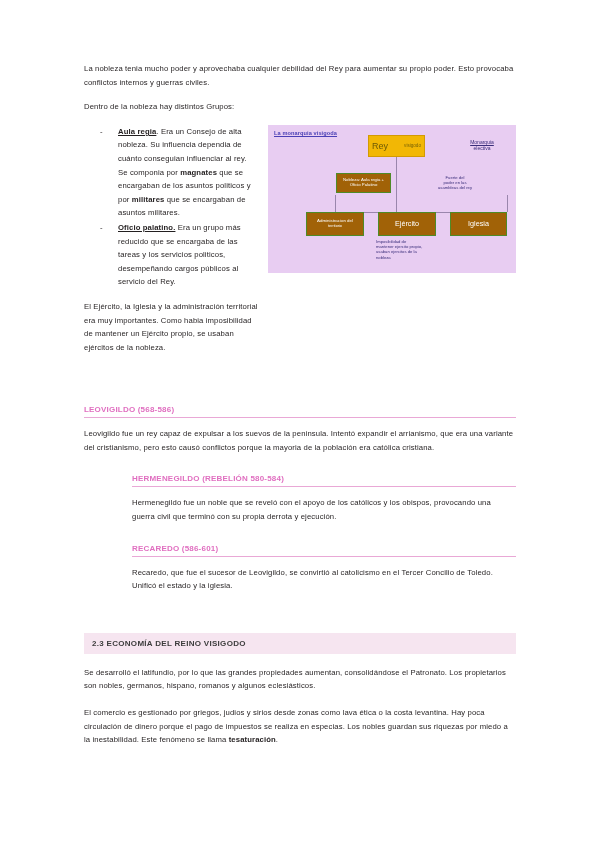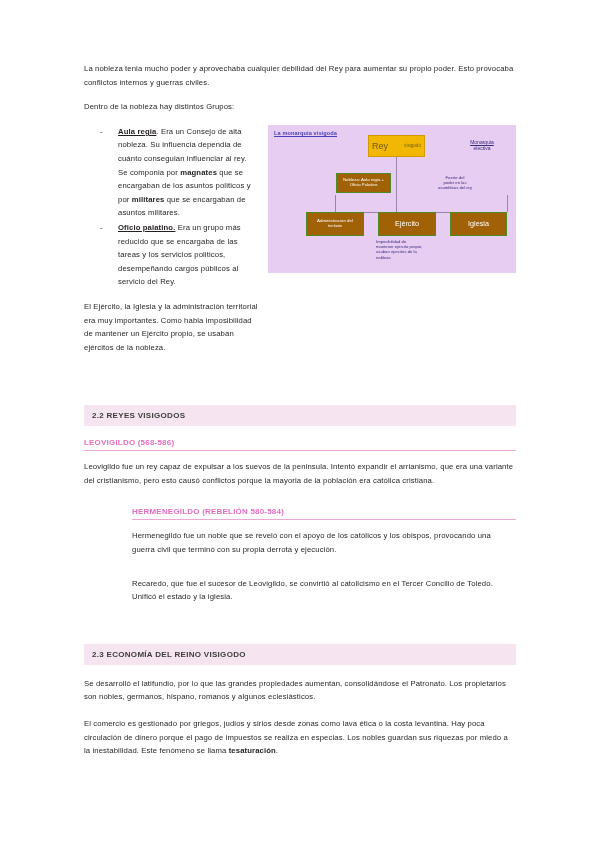--- a/index.html
+++ b/index.html
@@ -215,33 +215,33 @@
           <span class="dash">-</span><span class="u-bold">Oficio palatino.</span><span> Era un grupo más reducido que se encargaba de las tareas y los servicios politicos, desempeñando cargos públicos al servicio del Rey.</span>
         </li>
       </ul>
 
       <p class="para" style="width:176px; margin-top:11px;">El Ejército, la Iglesia y la administración territorial era muy importantes. Como habia imposibilidad de mantener un Ejército propio, se usaban ejércitos de la nobleza.</p>
 
       <div class="clearer"></div>
     </div>
 
     <div class="gap-big">
-      <div class="sec-band">2.2 REYES VISIGODOS</div>
 
       <div>
         <div class="subhead">LEOVIGILDO (568-586)</div>
         <p class="para">Leovigildo fue un rey capaz de expulsar a los suevos de la peninsula. Intentó expandir el arrianismo, que era una variante del cristianismo, pero esto causó conflictos porque la mayoria de la población era católica cristiana.</p>
       </div>
 
       <div class="gap-top">
         <div class="subhead">HERMENEGILDO (REBELIÓN 580-584)</div>
         <p class="para">Hermenegildo fue un noble que se reveló con el apoyo de los católicos y los obispos, provocando una guerra civil que terminó con su propia derrota y ejecución.</p>
       </div>
 
       <div class="gap-top">
+        <div class="subhead">RECAREDO (586-601)</div>
         <p class="para">Recaredo, que fue el sucesor de Leovigildo, se convirtió al catolicismo en el Tercer Concilio de Toledo. Unificó el estado y la iglesia.</p>
       </div>
     </div>
 
     <div class="gap-big">
       <div class="sec-band">2.3 ECONOMÍA DEL REINO VISIGODO</div>
       <p class="para">Se desarrolló el latifundio, por lo que las grandes propiedades aumentan, consolidándose el Patronato. Los propietarios son nobles, germanos, hispano, romanos y algunos eclesiásticos.</p>
       <p class="para" style="margin-top:13px;"><span>El comercio es gestionado por griegos, judios y sirios desde zonas como lava ética o la costa levantina. Hay poca circulación de dinero porque el pago de impuestos se realiza en especias. Los nobles guardan sus riquezas por miedo a la inestabilidad. Este fenómeno se llama </span><span class="b">tesaturación</span><span>.</span></p>
     </div>
 

